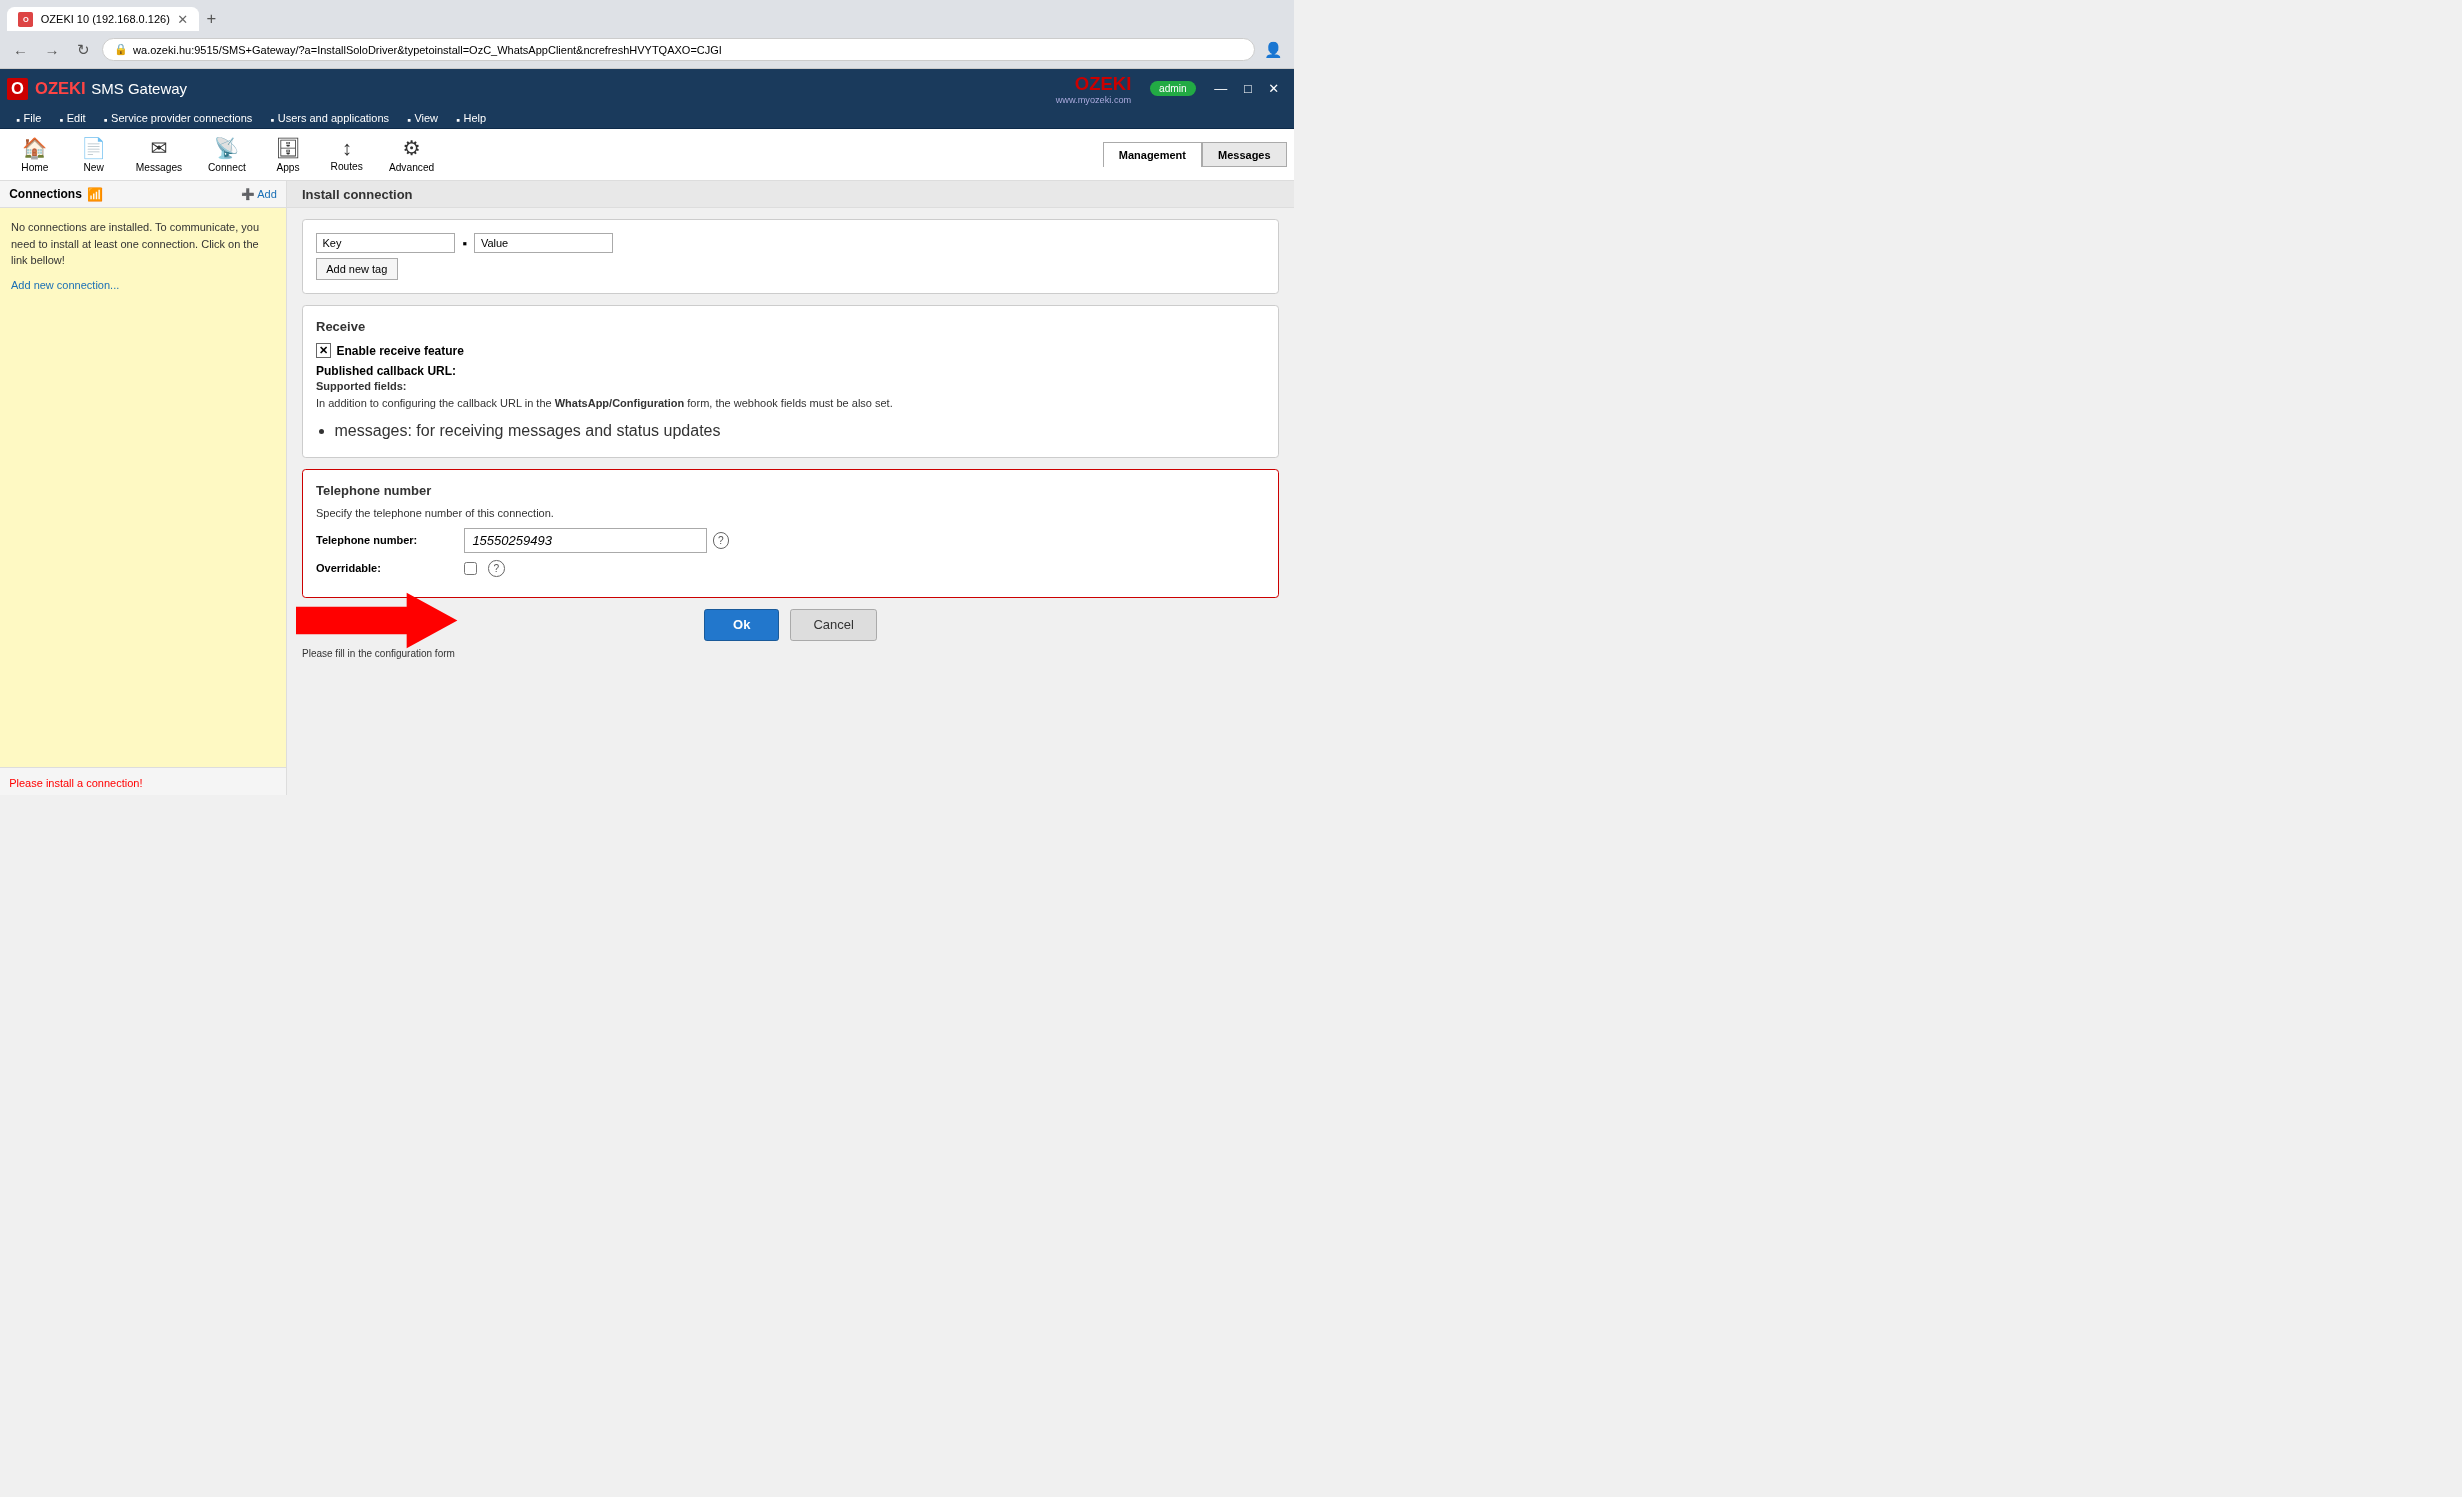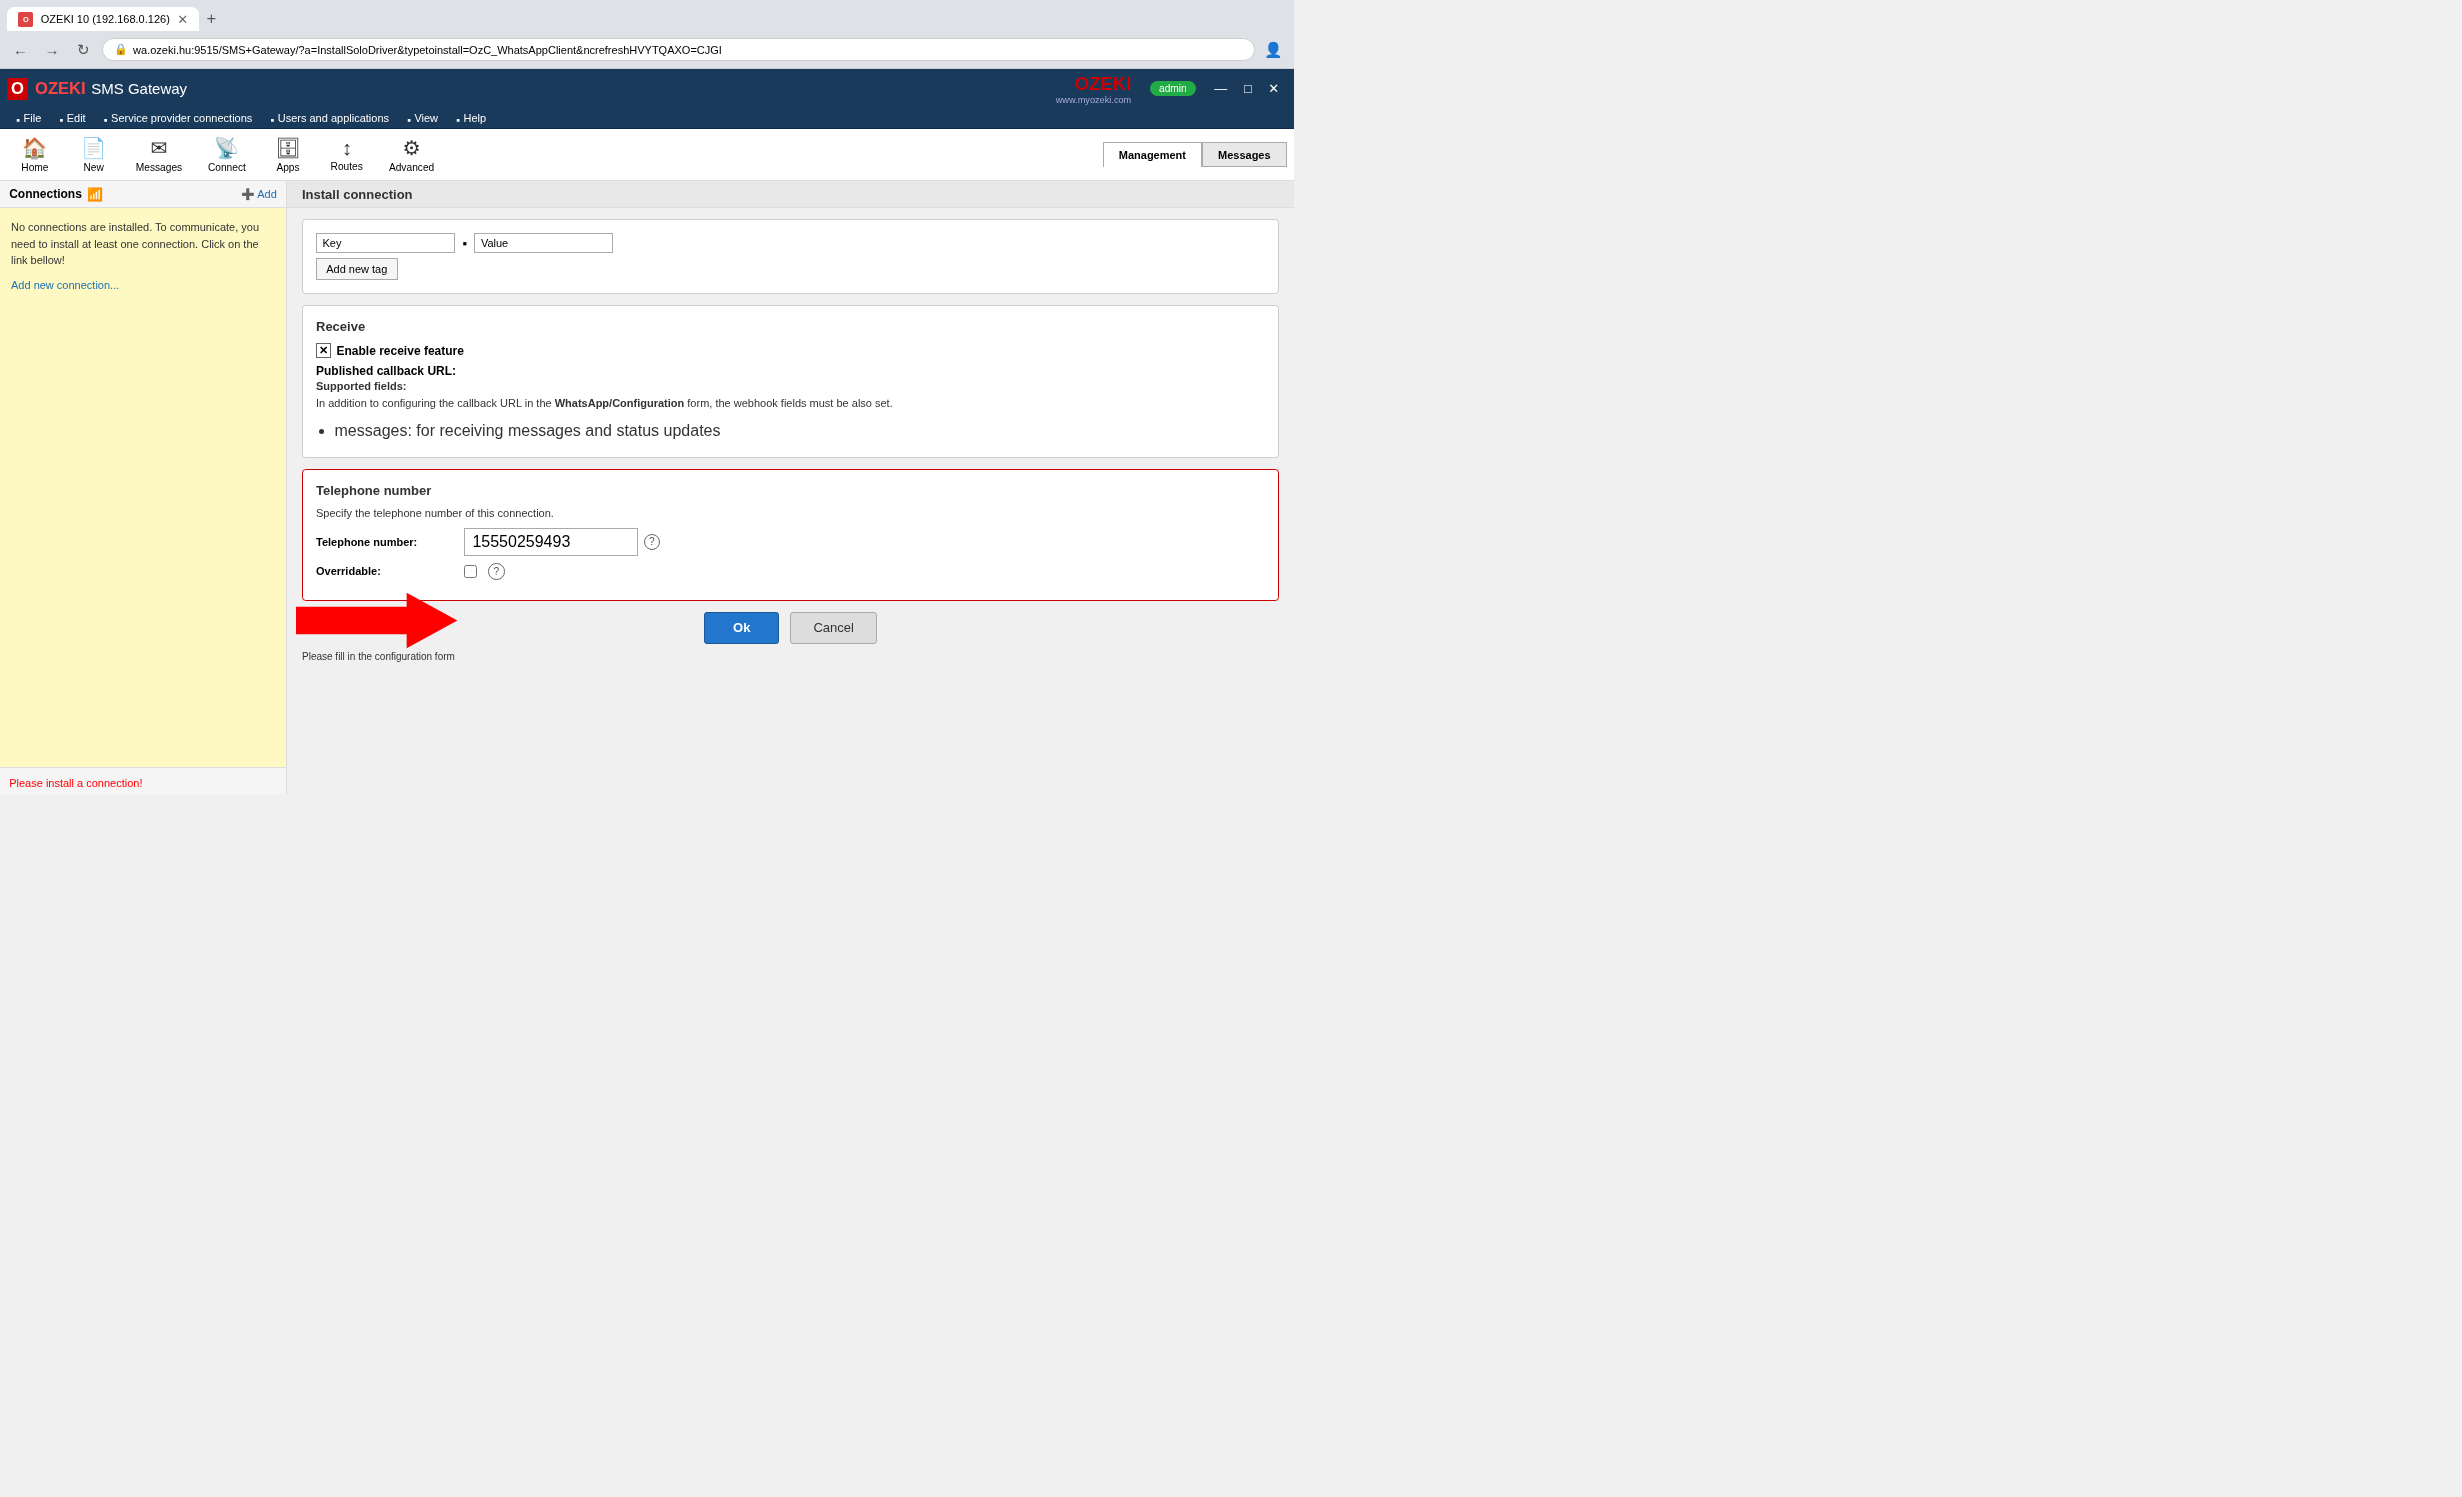--- a/index.html
+++ b/index.html
@@ -73,21 +73,21 @@
     .receive-text { font-size: 11px; color: #333; line-height: 1.6; margin-bottom: 9.2px; }
     .checkbox-row { display: flex; align-items: center; gap: 5.5px; margin-bottom: 5.5px; }
     .checkbox-x { width: 15px; height: 15px; border: 0.9px solid #666; display: flex; align-items: center; justify-content: center; font-size: 11px; font-weight: bold; background: white; }
     .label-bold { font-weight: bold; font-size: 12px; }
     .label-colon { font-weight: bold; font-size: 12px; }
     .receive-body { font-size: 11px; color: #333; line-height: 1.6; }
     .receive-body strong { font-weight: bold; }
     .phone-desc { font-size: 11px; color: #333; margin-bottom: 9.2px; }
     .form-row { display: flex; align-items: center; margin-bottom: 7.4px; }
     .form-label { font-weight: bold; font-size: 11px; min-width: 148px; }
-    .phone-input { border: 0.9px solid #aaa; padding: 3.7px 7.4px; font-size: 16px; width: 174px; }
+    .phone-input { border: 0.9px solid #aaa; padding: 3.7px 7.4px; font-size: 13px; width: 243px; font-style: italic; }
     .help-icon { width: 16.6px; height: 16.6px; border: 0.9px solid #666; border-radius: 50%; display: flex; align-items: center; justify-content: center; font-size: 10.2px; color: #555; cursor: pointer; margin-left: 5.5px; }
     .override-checkbox { width: 13px; height: 13px; border: 0.9px solid #aaa; background: white; margin-right: 5.5px; }
 
     
     .btn-row { display: flex; justify-content: center; gap: 11px; margin-top: 11px; }
     .ok-btn { background: #2277cc; color: white; border: 0.9px solid #1a5a99; padding: 7.4px 28px; font-size: 13px; font-weight: bold; cursor: pointer; border-radius: 2.8px; }
     .cancel-btn { background: #dddddd; color: #333; border: 0.9px solid #aaa; padding: 7.4px 22px; font-size: 13px; cursor: pointer; border-radius: 2.8px; }
 
     
     .bottom-bar { background: #e0e0e0; border-top: 0.9px solid #aaa; display: flex; align-items: center; padding: 2.8px 7.4px; gap: 7.4px; }

